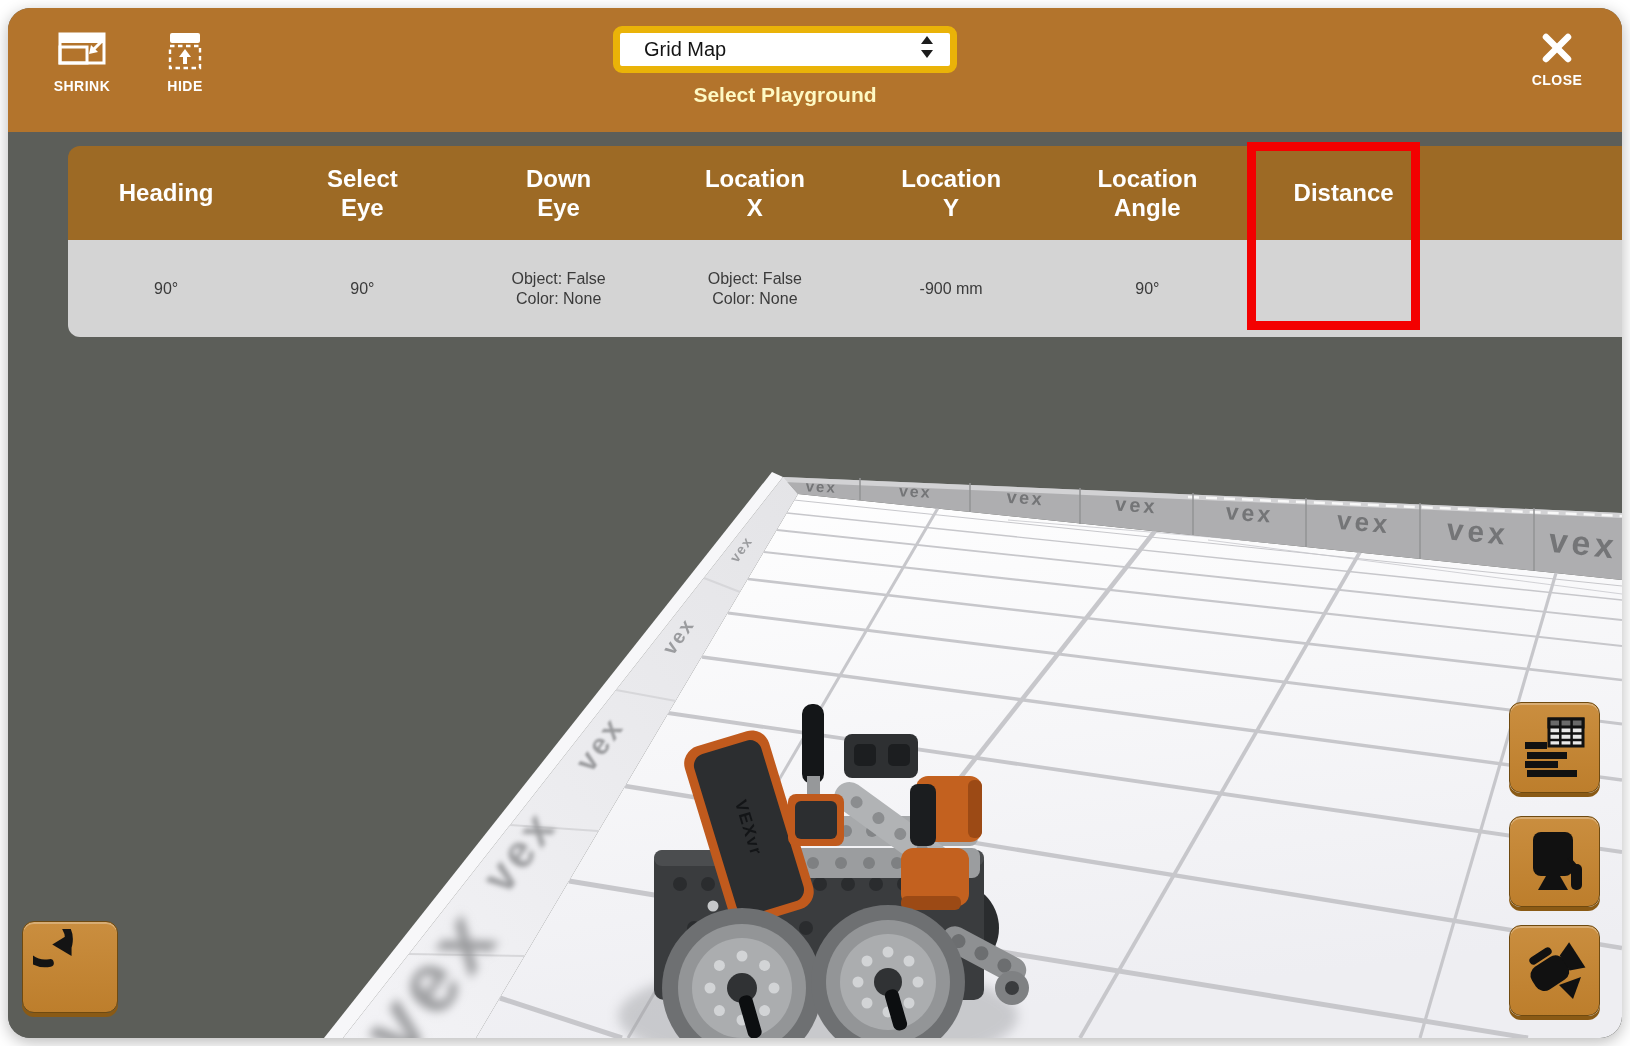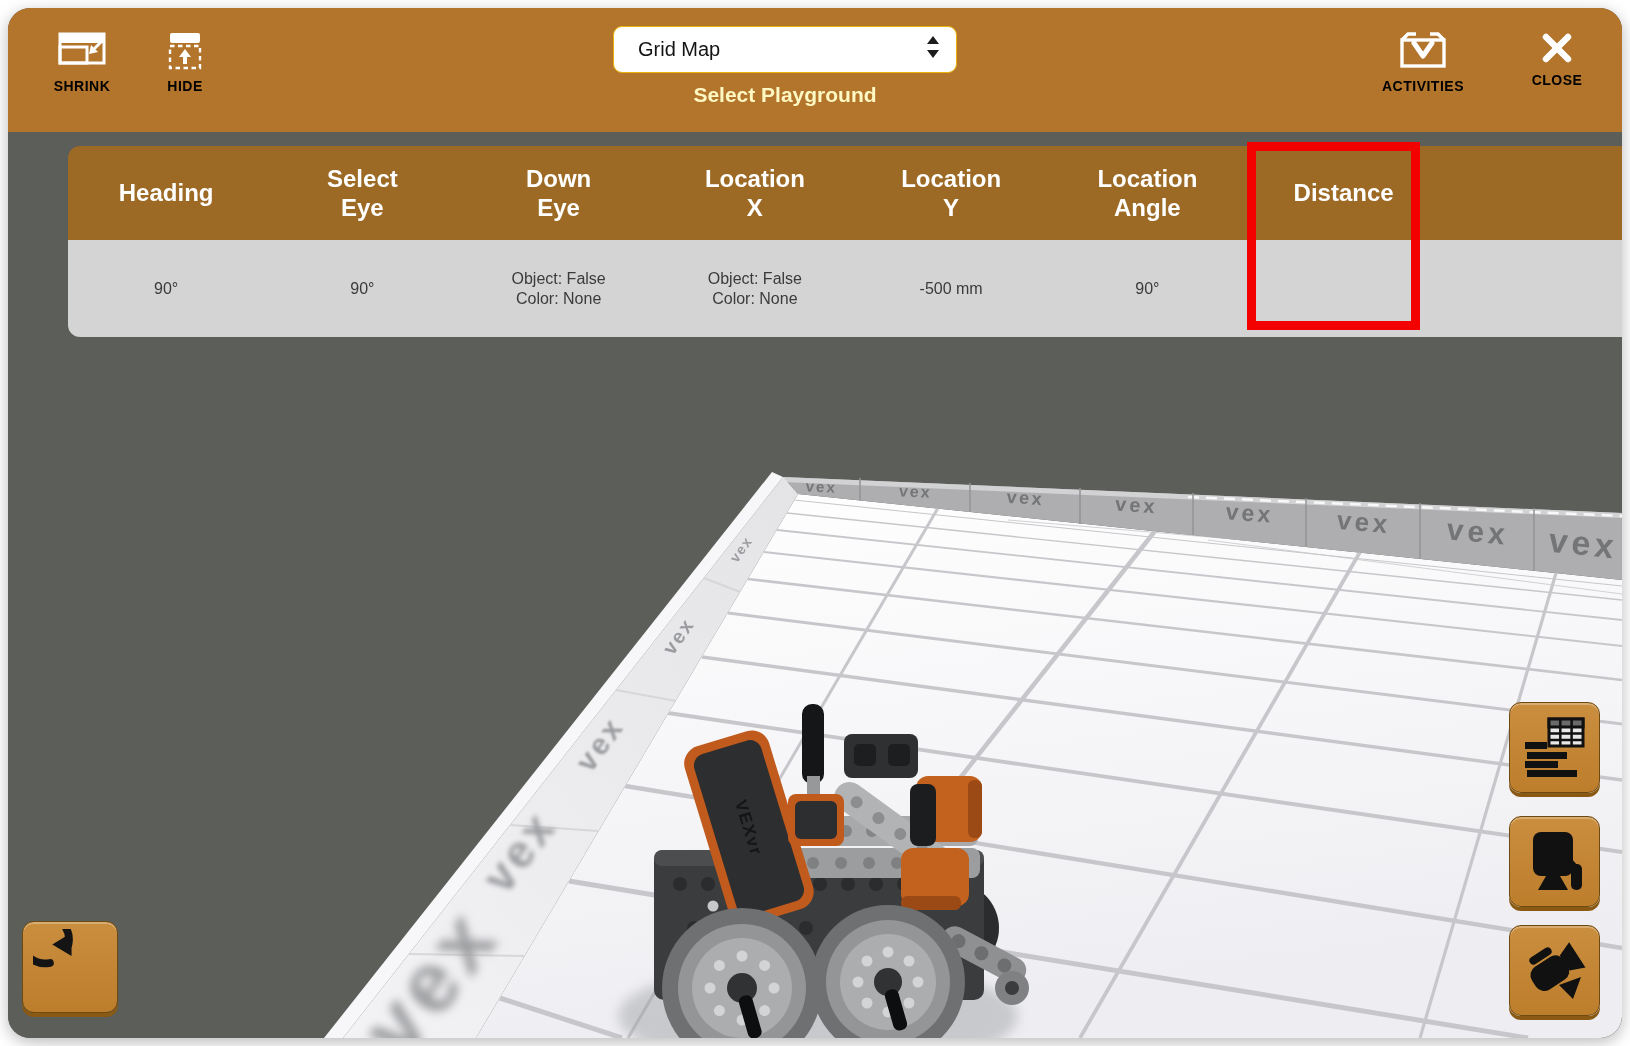--- a/index.html
+++ b/index.html
@@ -5,31 +5,31 @@
   * { margin:0; padding:0; box-sizing:border-box; }
   html,body { width:1630px; height:1046px; background:#ffffff; font-family:"Liberation Sans",sans-serif; overflow:hidden; }
 
   .win { position:absolute; left:8px; top:8px; width:1614px; height:1030px;
          border-radius:22px; overflow:hidden; background:#5c5e59;
          box-shadow:0 4px 16px rgba(0,0,0,.28); }
 
   
   .topbar { position:absolute; left:0; top:0; width:100%; height:124px; background:#b3742c; z-index:5; }
   .tb-btn { position:absolute; top:24px; display:flex; flex-direction:column; align-items:center; gap:8px;
-            background:none; border:none; color:#000000; cursor:pointer;
+            background:none; border:none; color:#ffffff; cursor:pointer;
             font:700 14px "Liberation Sans",sans-serif; letter-spacing:.5px; }
   .tb-btn svg { display:block; }
   .btn-shrink { left:28px; width:92px; }
   .btn-hide { left:137px; width:80px; }
   .btn-activities { left:1358px; width:114px; }
   .btn-close { left:1504px; width:90px; }
 
   .center-group { position:absolute; left:577px; top:18px; width:400px;
                   display:flex; flex-direction:column; align-items:center; }
-  .select-box { width:344px; height:47px; background:#fff; border:1px solid #eab308; border-radius:9px;
+  .select-box { width:344px; height:47px; background:#fff; border:7px solid #eab308; border-radius:9px;
                 display:flex; align-items:center; justify-content:space-between;
                 padding:0 16px 0 24px; font-size:20px; color:#141414; cursor:pointer; }
   .select-caption { margin-top:10px; font-weight:700; font-size:21px; color:#fef9c3; }
 
   
   .scene { position:absolute; left:0; top:120px; z-index:1; }
 
   
   .sensor-table { position:absolute; left:20px; top:138px; width:1570px; z-index:4;margin-left:40px; }
   .thead { display:grid; grid-template-columns:repeat(8,1fr); height:94px; background:#9d6a25;
@@ -89,31 +89,20 @@
         <span>
           <svg width="14" height="23" viewBox="0 0 14 23">
             <polygon points="7,0 13,8 1,8" fill="#1c1c1c"></polygon>
             <polygon points="1,14 13,14 7,22" fill="#1c1c1c"></polygon>
           </svg>
         </span>
       </div>
       <div class="select-caption">Select Playground</div>
     </div>
 
-    <button class="tb-btn btn-activities">
-      <span>
-        <svg width="50" height="38" viewBox="0 0 50 38">
-          <rect x="4" y="8" width="42" height="26" fill="none" stroke="#fff" stroke-width="3.4"></rect>
-          <polyline points="4,8 10,2 18,2" fill="none" stroke="#fff" stroke-width="3.4"></polyline>
-          <polyline points="46,8 40,2 32,2" fill="none" stroke="#fff" stroke-width="3.4"></polyline>
-          <polyline points="16,11 25,24 34,11" fill="none" stroke="#fff" stroke-width="5" stroke-linecap="round" stroke-linejoin="round"></polyline>
-        </svg>
-      </span>
-      <span>ACTIVITIES</span>
-    </button>
 
     <button class="tb-btn btn-close">
       <span>
         <svg width="32" height="32" viewBox="0 0 32 32">
           <line x1="5" y1="5" x2="27" y2="27" stroke="#fff" stroke-width="6.5" stroke-linecap="round"></line>
           <line x1="27" y1="5" x2="5" y2="27" stroke="#fff" stroke-width="6.5" stroke-linecap="round"></line>
         </svg>
       </span>
       <span>CLOSE</span>
     </button>
@@ -351,21 +340,21 @@
 Angle</div>
       <div class="cell">Distance</div>
     </div>
     <div class="trow">
       <div class="cell">90°</div>
       <div class="cell">90°</div>
       <div class="cell">Object: False
 Color: None</div>
       <div class="cell">Object: False
 Color: None</div>
-      <div class="cell">-500 mm</div>
+      <div class="cell">-900 mm</div>
       <div class="cell">90°</div>
     </div>
     <div class="hl-box"></div>
   </div>
 
   <button class="sq-btn btn-reset">
     <span>
       <svg width="74" height="74" viewBox="0 0 96 96">
         <path d="M 22 44 A 31 31 0 1 1 46 20" fill="none" stroke="#141414" stroke-width="10" stroke-linecap="round"></path>
         <polygon points="50,5 50,35 25,20" fill="#141414"></polygon>

